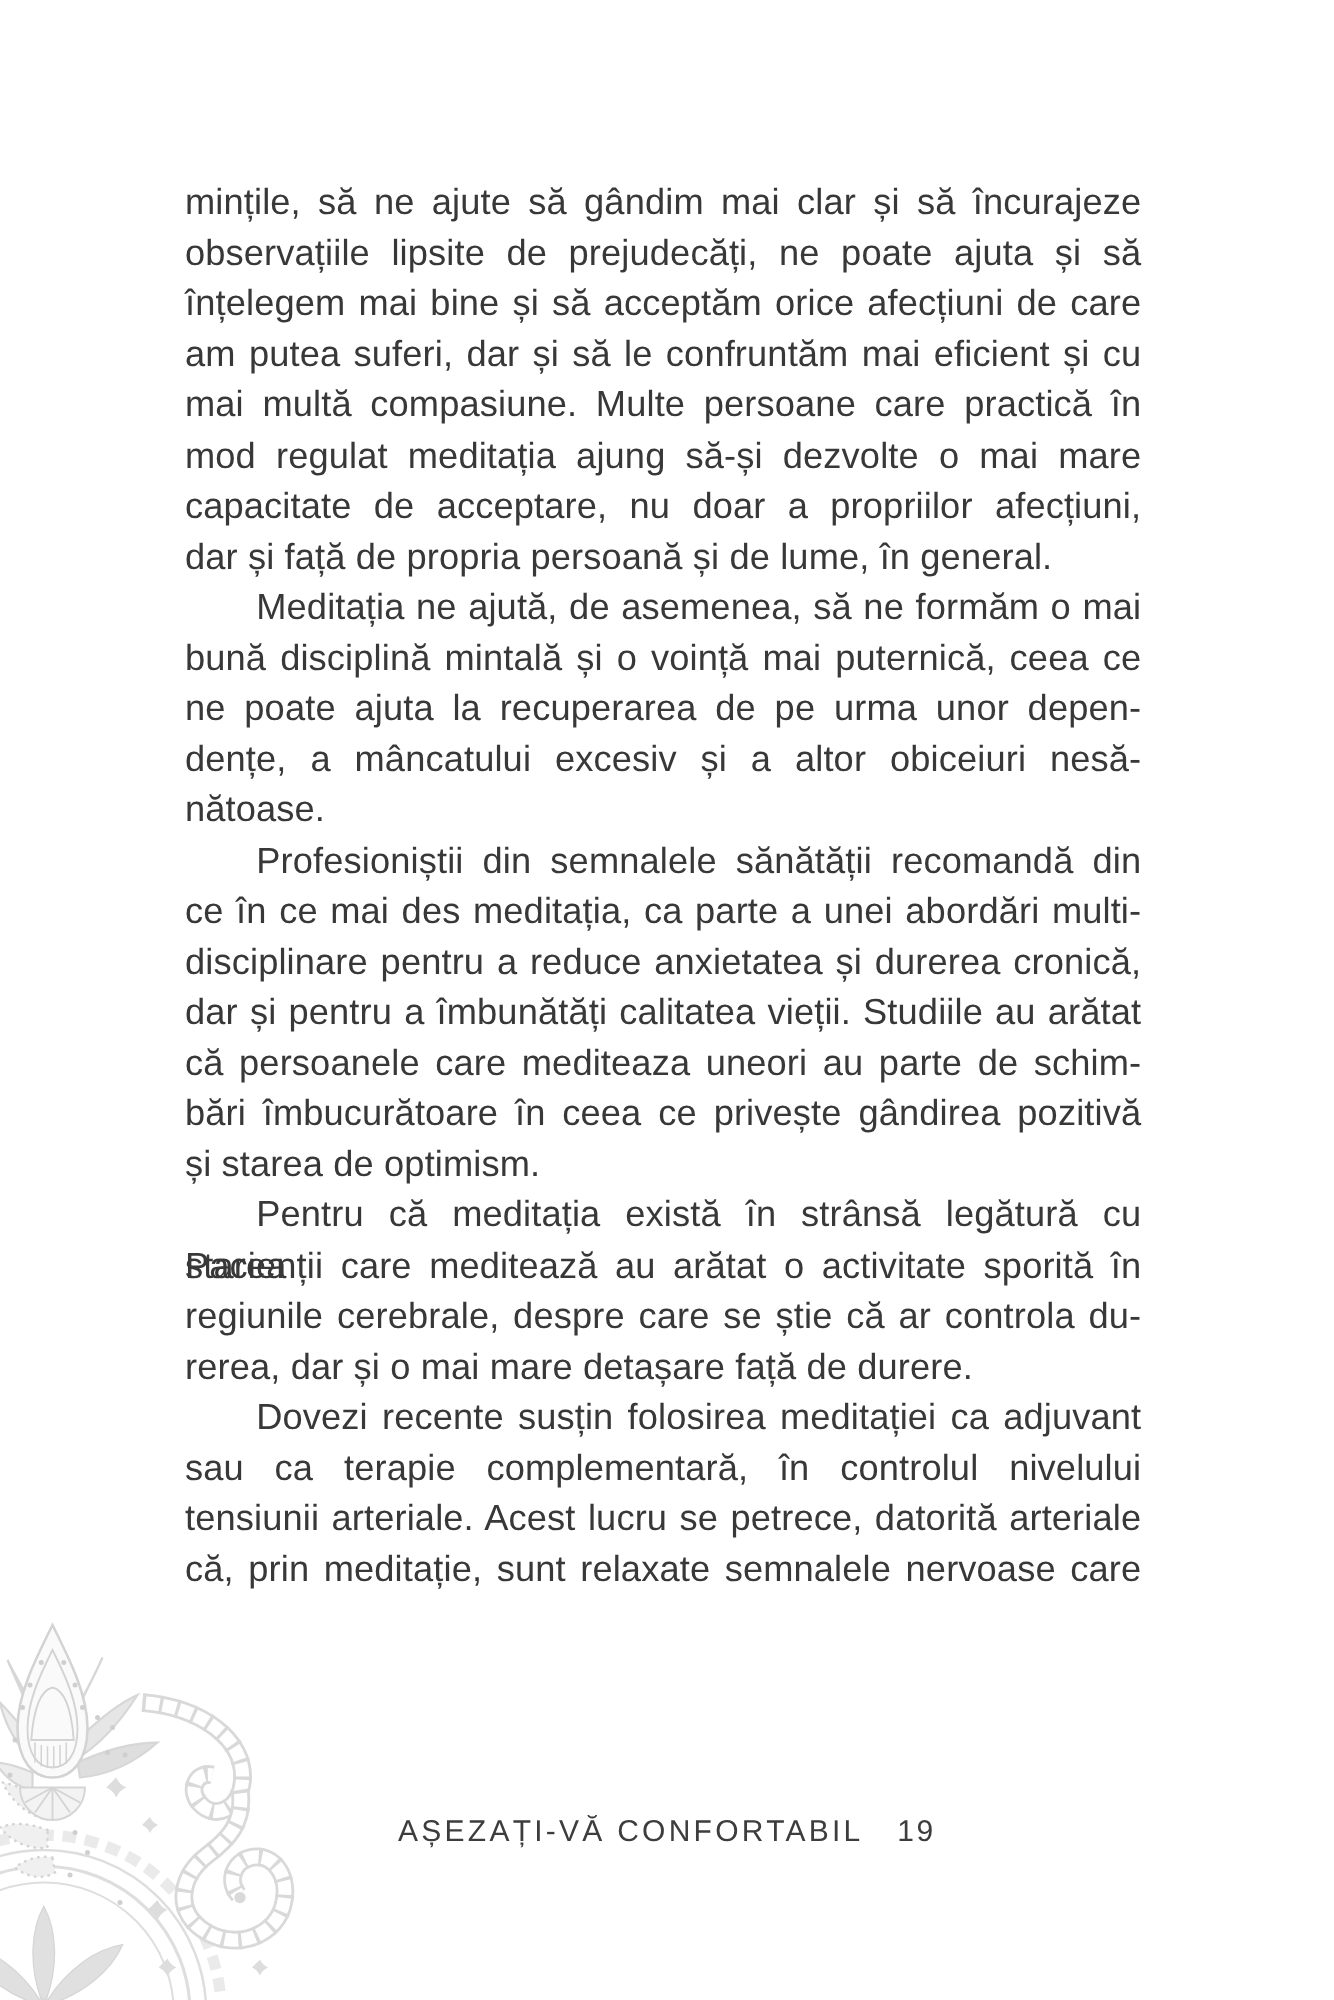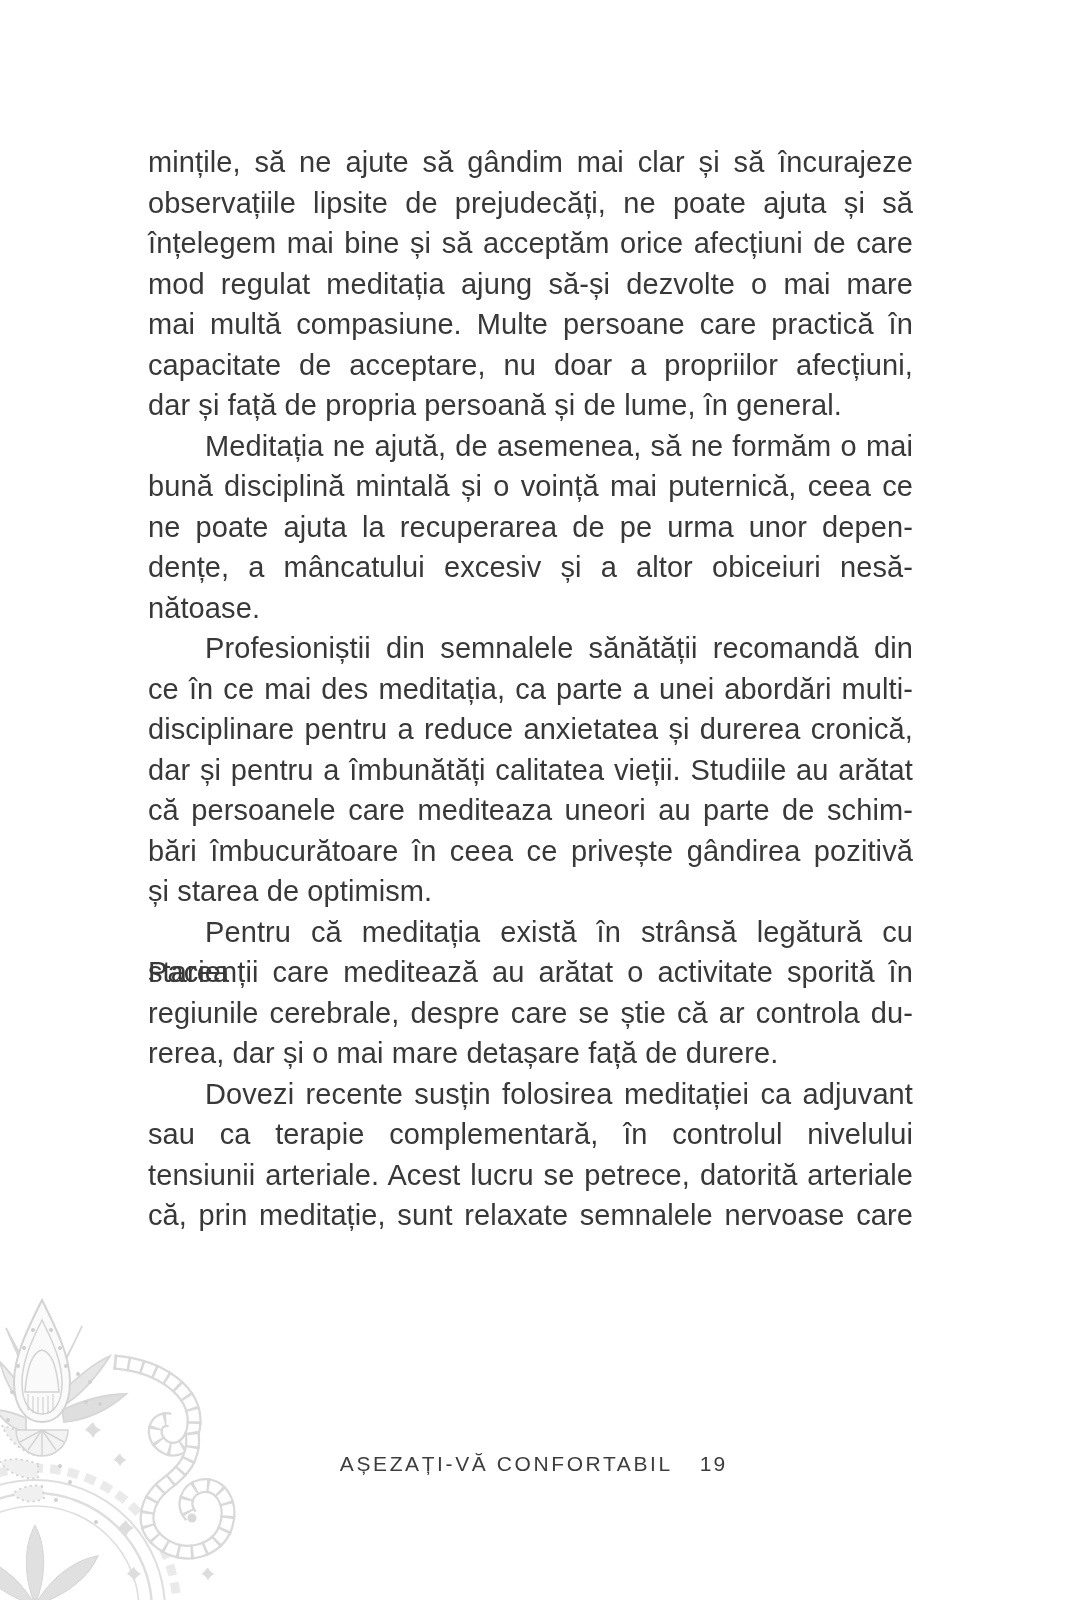--- a/index.html
+++ b/index.html
@@ -31,21 +31,21 @@
     overflow: visible;
   }
   .line.last { text-align-last: left; }
   .line.indent { text-indent: 57px; }
   .footer {
     position: absolute;
     left: 0;
     right: 0;
     top: 1452px;
     text-align: center;
-    font-size: 21px;
+    font-size: 24px;
     font-weight: 300;
     letter-spacing: 2.6px;
     color: #3d3d3d;
     white-space: nowrap;
   }
   .footer .page-number {
     margin-left: 27px;
     letter-spacing: 2px;
   }
   .ornament {
@@ -162,22 +162,23 @@
       <use href="#spark" transform="translate(134,304) scale(0.9)"></use>
       <use href="#spark" transform="translate(208,304) scale(0.8)"></use>
     </g>
   </svg>
 
   <main class="body-text">
       <div class="para">
         <div class="line">mințile, să ne ajute să gândim mai clar și să încurajeze</div>
         <div class="line">observațiile lipsite de prejudecăți, ne poate ajuta și să</div>
         <div class="line">înțelegem mai bine și să acceptăm orice afecțiuni de care</div>
+        <div class="line">am putea suferi, dar și să le confruntăm mai eficient și cu</div>
+        <div class="line">mai multă compasiune. Multe persoane care practică în</div>
         <div class="line">mod regulat meditația ajung să-și dezvolte o mai mare</div>
-        <div class="line">mai multă compasiune. Multe persoane care practică în</div>
         <div class="line">capacitate de acceptare, nu doar a propriilor afecțiuni,</div>
         <div class="line last">dar și față de propria persoană și de lume, în general.</div>
       </div>
       <div class="para">
         <div class="line indent">Meditația ne ajută, de asemenea, să ne formăm o mai</div>
         <div class="line">bună disciplină mintală și o voință mai puternică, ceea ce</div>
         <div class="line">ne poate ajuta la recuperarea de pe urma unor depen-</div>
         <div class="line">dențe, a mâncatului excesiv și a altor obiceiuri nesă-</div>
         <div class="line last">nătoase.</div>
       </div>

